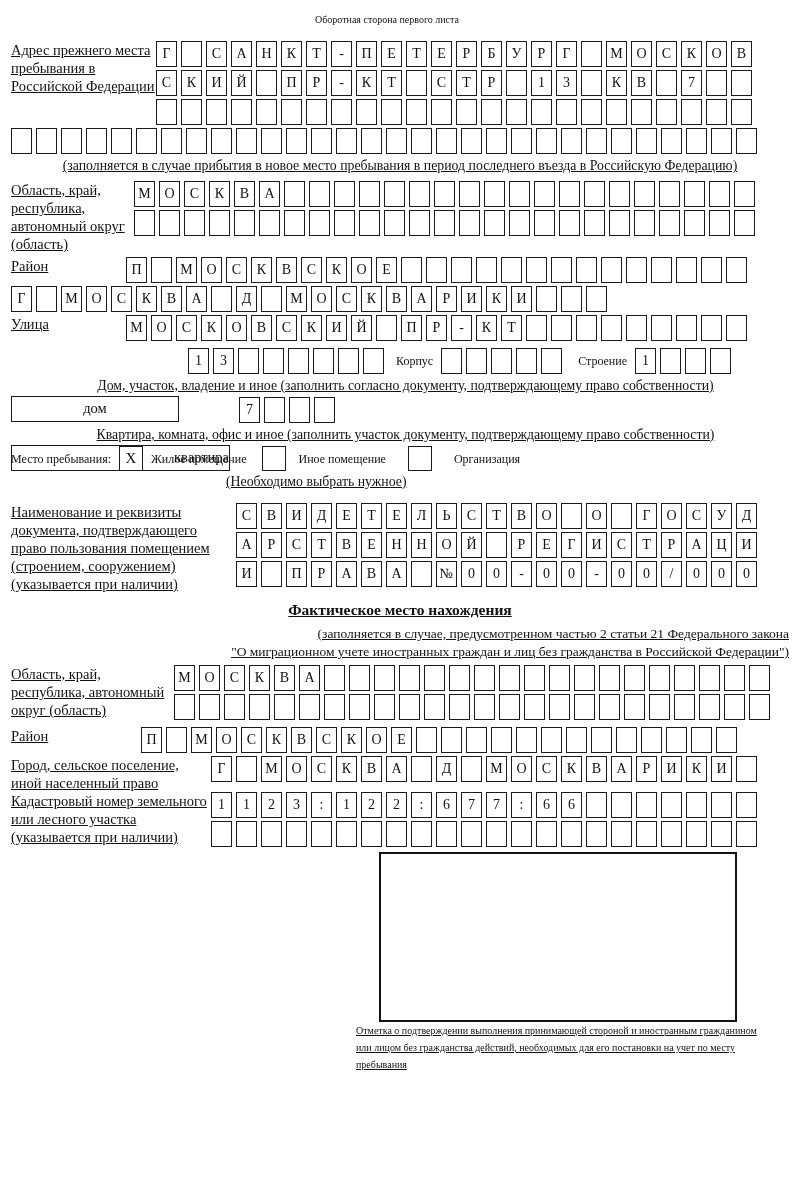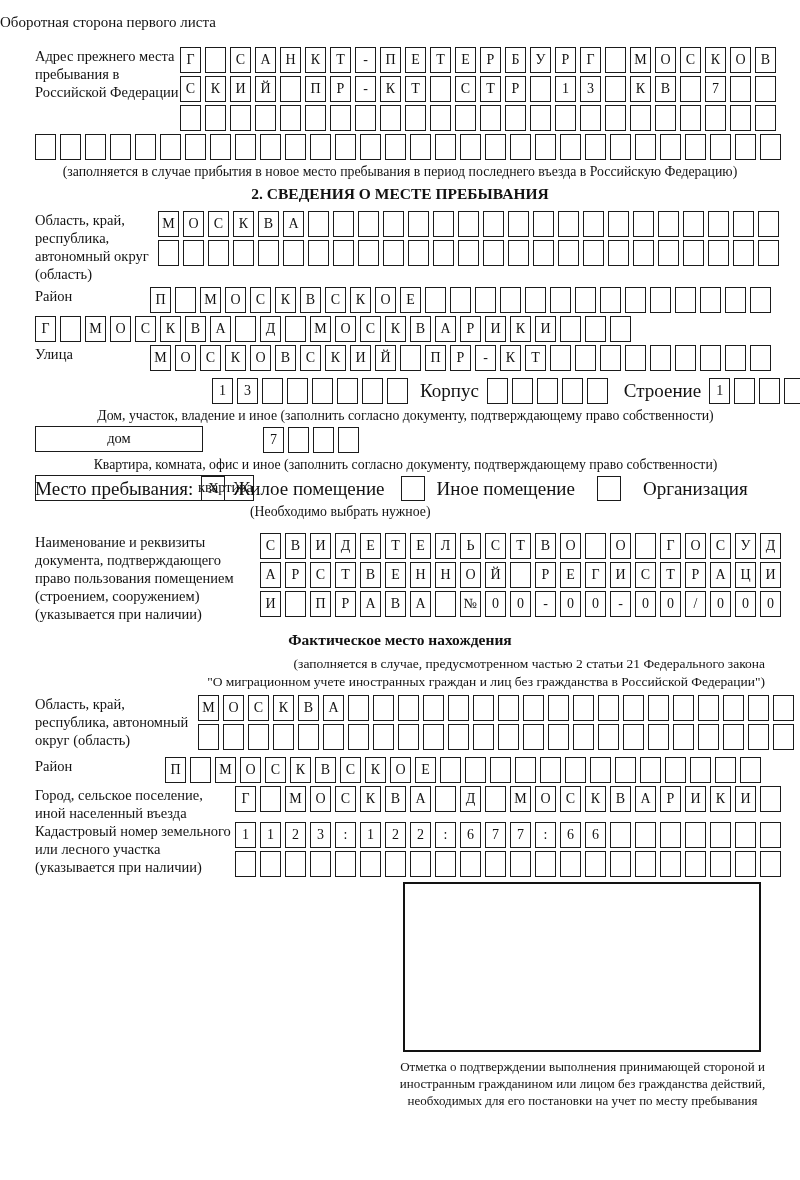--- a/index.html
+++ b/index.html
@@ -4,25 +4,25 @@
 <style>
   html,body{margin:0;padding:0;background:#fff;}
   body{
     width:800px;height:1180px;
     font-family:"Liberation Serif","DejaVu Serif",serif;
     color:#121212;
     box-sizing:border-box;
     padding-top:14px;
     overflow:hidden;
   }
-  .content{padding:0 35px;}
+  .content{padding:0 11px;text-decoration:underline;}
   .header-note{
-    text-align:left;
+    text-align:center;
     padding-right:26px;
-    font-size:15px;
+    font-size:10px;
   }
   .row{display:flex;align-items:flex-start;}
   .label{font-size:14.5px;line-height:18px;flex:none;}
   .w115{width:115px;}
   .w140{width:140px;}
   .w145{width:145px;}
   .w130{width:130px;}
   .w155{width:155px;}
   .w200{width:200px;}
   .w225{width:225px;}
@@ -47,21 +47,21 @@
     font-size:14.5px;
     line-height:23px;
     vertical-align:top;
     margin-right:9px;
     margin-top:48px;
   }
   .hbox{width:168px;}
   .abox{width:219px;text-align:right;}
   .inline-label{
     display:inline-block;
-    font-size:19px;
+    font-size:12px;
     line-height:26px;
     vertical-align:top;
     text-align:center;
   }
   .note{font-size:13.8px;line-height:18px;margin-bottom:2px;}
   .center{text-align:center;}
   .indent{margin-left:11px;text-align:center;}
   .sec-title{
     text-align:center;
     font-weight:bold;
@@ -88,23 +88,22 @@
   .stamp-box{
     box-sizing:border-box;
     width:358px;height:170px;
     border:2px solid #121212;
     margin-left:368px;
     margin-top:2px;
   }
   .stamp-caption{
     width:405px;
     margin-left:345px;
-    margin-top:6px;
-    text-align:center;
-    font-size:13px;
+    text-align:left;
+    font-size:10px;
     line-height:17px;
   }
   .gap8{display:inline-block;width:8px;}
   .gap12{display:inline-block;width:12px;}
   .gap16{display:inline-block;width:16px;}
   .gap22{display:inline-block;width:22px;}
 </style>
 </head>
 <body>
 
@@ -116,21 +115,20 @@
     <div class="label w145">Адрес прежнего места пребывания в Российской Федерации</div>
     <div>
       <div class="cellrow"><span class="cell">Г</span><span class="cell"></span><span class="cell">С</span><span class="cell">А</span><span class="cell">Н</span><span class="cell">К</span><span class="cell">Т</span><span class="cell">-</span><span class="cell">П</span><span class="cell">Е</span><span class="cell">Т</span><span class="cell">Е</span><span class="cell">Р</span><span class="cell">Б</span><span class="cell">У</span><span class="cell">Р</span><span class="cell">Г</span><span class="cell"></span><span class="cell">М</span><span class="cell">О</span><span class="cell">С</span><span class="cell">К</span><span class="cell">О</span><span class="cell">В</span></div>
       <div class="cellrow"><span class="cell">С</span><span class="cell">К</span><span class="cell">И</span><span class="cell">Й</span><span class="cell"></span><span class="cell">П</span><span class="cell">Р</span><span class="cell">-</span><span class="cell">К</span><span class="cell">Т</span><span class="cell"></span><span class="cell">С</span><span class="cell">Т</span><span class="cell">Р</span><span class="cell"></span><span class="cell">1</span><span class="cell">3</span><span class="cell"></span><span class="cell">К</span><span class="cell">В</span><span class="cell"></span><span class="cell">7</span><span class="cell"></span><span class="cell"></span></div>
       <div class="cellrow"><span class="cell"></span><span class="cell"></span><span class="cell"></span><span class="cell"></span><span class="cell"></span><span class="cell"></span><span class="cell"></span><span class="cell"></span><span class="cell"></span><span class="cell"></span><span class="cell"></span><span class="cell"></span><span class="cell"></span><span class="cell"></span><span class="cell"></span><span class="cell"></span><span class="cell"></span><span class="cell"></span><span class="cell"></span><span class="cell"></span><span class="cell"></span><span class="cell"></span><span class="cell"></span><span class="cell"></span></div>
     </div>
   </div>
   <div class="cellrow"><span class="cell"></span><span class="cell"></span><span class="cell"></span><span class="cell"></span><span class="cell"></span><span class="cell"></span><span class="cell"></span><span class="cell"></span><span class="cell"></span><span class="cell"></span><span class="cell"></span><span class="cell"></span><span class="cell"></span><span class="cell"></span><span class="cell"></span><span class="cell"></span><span class="cell"></span><span class="cell"></span><span class="cell"></span><span class="cell"></span><span class="cell"></span><span class="cell"></span><span class="cell"></span><span class="cell"></span><span class="cell"></span><span class="cell"></span><span class="cell"></span><span class="cell"></span><span class="cell"></span><span class="cell"></span></div>
   <div class="note center">(заполняется в случае прибытия в новое место пребывания в период последнего въезда в Российскую Федерацию)</div>
 
-  <div class="sec-title">2. СВЕДЕНИЯ О МЕСТЕ ПРЕБЫВАНИЯ</div>
 
   <div class="row mt6 mb4">
     <div class="label w115">Область, край, республика, автономный округ (область)</div>
     <div>
       <div class="cellrow"><span class="cell">М</span><span class="cell">О</span><span class="cell">С</span><span class="cell">К</span><span class="cell">В</span><span class="cell">А</span><span class="cell"></span><span class="cell"></span><span class="cell"></span><span class="cell"></span><span class="cell"></span><span class="cell"></span><span class="cell"></span><span class="cell"></span><span class="cell"></span><span class="cell"></span><span class="cell"></span><span class="cell"></span><span class="cell"></span><span class="cell"></span><span class="cell"></span><span class="cell"></span><span class="cell"></span><span class="cell"></span><span class="cell"></span></div>
       <div class="cellrow"><span class="cell"></span><span class="cell"></span><span class="cell"></span><span class="cell"></span><span class="cell"></span><span class="cell"></span><span class="cell"></span><span class="cell"></span><span class="cell"></span><span class="cell"></span><span class="cell"></span><span class="cell"></span><span class="cell"></span><span class="cell"></span><span class="cell"></span><span class="cell"></span><span class="cell"></span><span class="cell"></span><span class="cell"></span><span class="cell"></span><span class="cell"></span><span class="cell"></span><span class="cell"></span><span class="cell"></span><span class="cell"></span></div>
     </div>
   </div>
 
   <div class="row">
@@ -148,21 +146,21 @@
   </div>
 
   <div class="cellrow mt4">
     <span class="labelbox hbox">дом</span><span><span class="cell">1</span><span class="cell">3</span><span class="cell"></span><span class="cell"></span><span class="cell"></span><span class="cell"></span><span class="cell"></span><span class="cell"></span></span><span class="gap8"></span><span class="inline-label">Корпус</span><span class="gap8"></span><span><span class="cell"></span><span class="cell"></span><span class="cell"></span><span class="cell"></span><span class="cell"></span></span><span class="gap12"></span><span class="inline-label">Строение</span><span class="gap8"></span><span><span class="cell">1</span><span class="cell"></span><span class="cell"></span><span class="cell"></span></span>
   </div>
   <div class="note indent">Дом, участок, владение и иное (заполнить согласно документу, подтверждающему право собственности)</div>
 
   <div class="cellrow">
     <span class="labelbox abox">квартира</span><span><span class="cell">7</span><span class="cell"></span><span class="cell"></span><span class="cell"></span></span>
   </div>
-  <div class="note indent">Квартира, комната, офис и иное (заполнить согласно документу, подтверждающему право собственности)</div>
+  <div class="note indent">Квартира, комната, офис и иное (заполнить участок документу, подтверждающему право собственности)</div>
 
   <div class="stay-row">
     <span class="inline-label">Место пребывания:</span><span class="gap8"></span><span class="chk">X</span><span class="gap8"></span><span class="inline-label">Жилое помещение</span><span class="gap16"></span><span class="chk"></span><span class="gap12"></span><span class="inline-label">Иное помещение</span><span class="gap22"></span><span class="chk"></span><span class="gap22"></span><span class="inline-label">Организация</span>
   </div>
   <div class="stay-note">(Необходимо выбрать нужное)</div>
 
   <div class="row">
     <div class="label w225">Наименование и реквизиты документа, подтверждающего право пользования помещением (строением, сооружением) (указывается при наличии)</div>
     <div>
       <div class="cellrow"><span class="cell">С</span><span class="cell">В</span><span class="cell">И</span><span class="cell">Д</span><span class="cell">Е</span><span class="cell">Т</span><span class="cell">Е</span><span class="cell">Л</span><span class="cell">Ь</span><span class="cell">С</span><span class="cell">Т</span><span class="cell">В</span><span class="cell">О</span><span class="cell"></span><span class="cell">О</span><span class="cell"></span><span class="cell">Г</span><span class="cell">О</span><span class="cell">С</span><span class="cell">У</span><span class="cell">Д</span></div>
@@ -182,21 +180,21 @@
       <div class="cellrow"><span class="cell"></span><span class="cell"></span><span class="cell"></span><span class="cell"></span><span class="cell"></span><span class="cell"></span><span class="cell"></span><span class="cell"></span><span class="cell"></span><span class="cell"></span><span class="cell"></span><span class="cell"></span><span class="cell"></span><span class="cell"></span><span class="cell"></span><span class="cell"></span><span class="cell"></span><span class="cell"></span><span class="cell"></span><span class="cell"></span><span class="cell"></span><span class="cell"></span><span class="cell"></span><span class="cell"></span></div>
     </div>
   </div>
 
   <div class="row">
     <div class="label w130">Район</div>
     <div class="cellrow"><span class="cell">П</span><span class="cell"></span><span class="cell">М</span><span class="cell">О</span><span class="cell">С</span><span class="cell">К</span><span class="cell">В</span><span class="cell">С</span><span class="cell">К</span><span class="cell">О</span><span class="cell">Е</span><span class="cell"></span><span class="cell"></span><span class="cell"></span><span class="cell"></span><span class="cell"></span><span class="cell"></span><span class="cell"></span><span class="cell"></span><span class="cell"></span><span class="cell"></span><span class="cell"></span><span class="cell"></span><span class="cell"></span></div>
   </div>
 
   <div class="row">
-    <div class="label w200">Город, сельское поселение, иной населенный въезда</div>
+    <div class="label w200">Город, сельское поселение, иной населенный право</div>
     <div class="cellrow"><span class="cell">Г</span><span class="cell"></span><span class="cell">М</span><span class="cell">О</span><span class="cell">С</span><span class="cell">К</span><span class="cell">В</span><span class="cell">А</span><span class="cell"></span><span class="cell">Д</span><span class="cell"></span><span class="cell">М</span><span class="cell">О</span><span class="cell">С</span><span class="cell">К</span><span class="cell">В</span><span class="cell">А</span><span class="cell">Р</span><span class="cell">И</span><span class="cell">К</span><span class="cell">И</span><span class="cell"></span></div>
   </div>
 
   <div class="row">
     <div class="label w200">Кадастровый номер земельного или лесного участка (указывается при наличии)</div>
     <div>
       <div class="cellrow"><span class="cell">1</span><span class="cell">1</span><span class="cell">2</span><span class="cell">3</span><span class="cell">:</span><span class="cell">1</span><span class="cell">2</span><span class="cell">2</span><span class="cell">:</span><span class="cell">6</span><span class="cell">7</span><span class="cell">7</span><span class="cell">:</span><span class="cell">6</span><span class="cell">6</span><span class="cell"></span><span class="cell"></span><span class="cell"></span><span class="cell"></span><span class="cell"></span><span class="cell"></span><span class="cell"></span></div>
       <div class="cellrow"><span class="cell"></span><span class="cell"></span><span class="cell"></span><span class="cell"></span><span class="cell"></span><span class="cell"></span><span class="cell"></span><span class="cell"></span><span class="cell"></span><span class="cell"></span><span class="cell"></span><span class="cell"></span><span class="cell"></span><span class="cell"></span><span class="cell"></span><span class="cell"></span><span class="cell"></span><span class="cell"></span><span class="cell"></span><span class="cell"></span><span class="cell"></span><span class="cell"></span></div>
     </div>
   </div>

